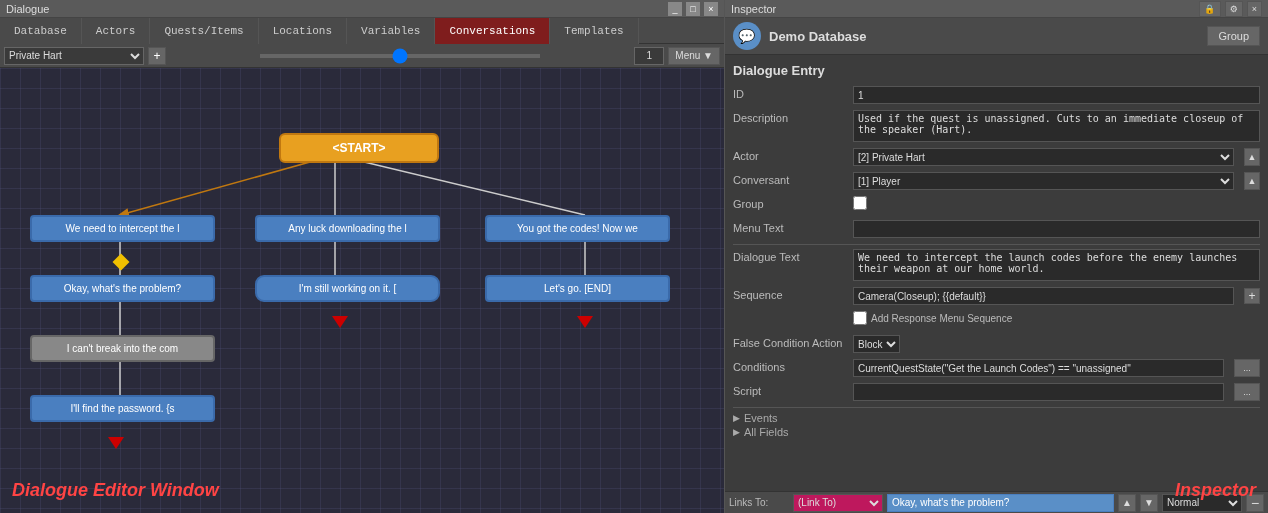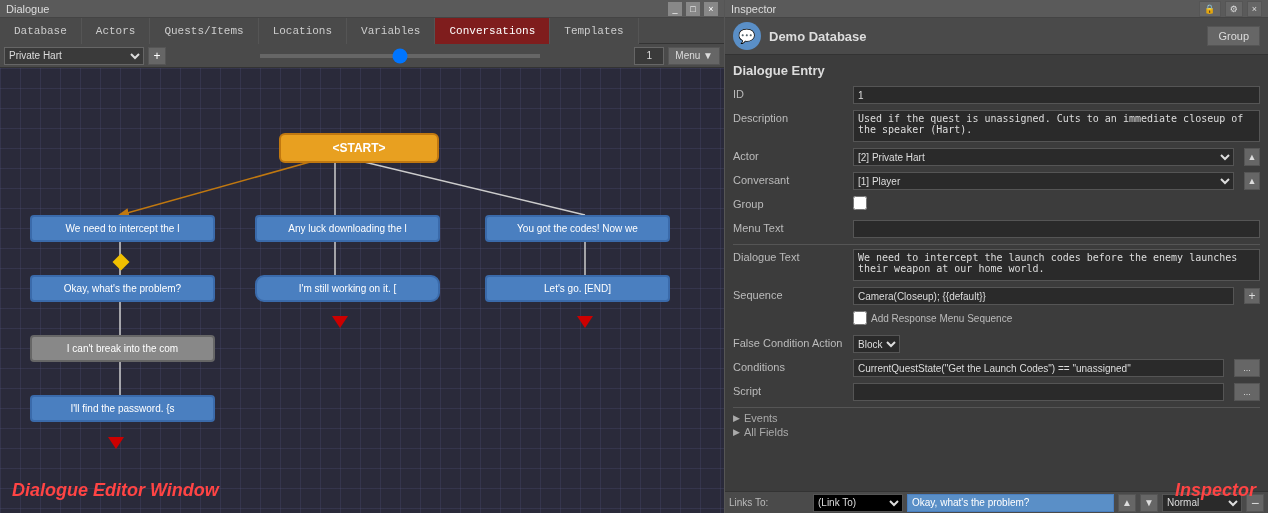--- a/index.html
+++ b/index.html
@@ -320,21 +320,21 @@
       </div>
 
       <div class="section-toggle">
         <span class="toggle-arrow">▶</span>
         <span>All Fields</span>
       </div>
     </div>
 
     <div class="bottom-bar">
       <span class="links-label">Links To:</span>
-      <select style="background:#000000; border:1px solid #555; color:#ddd; font-size:10px; height:18px; width:90px;margin-left:20px;">
+      <select style="background:#be185d; border:1px solid #555; color:#ddd; font-size:10px; height:18px; width:90px;">
         <option>(Link To)</option>
       </select>
       <input class="link-input" value="Okay, what's the problem?" style="background: rgb(90, 143, 199); color: rgb(255, 255, 255); border: 1px solid rgb(74, 127, 192); flex: 1 1 0%; font-size: 10px; height: 18px; padding: 0px 4px;">
       <button class="nav-btn">▲</button>
       <button class="nav-btn">▼</button>
       <select class="link-select">
         <option>Normal</option>
       </select>
       <button class="minus-btn">−</button>
     </div>

